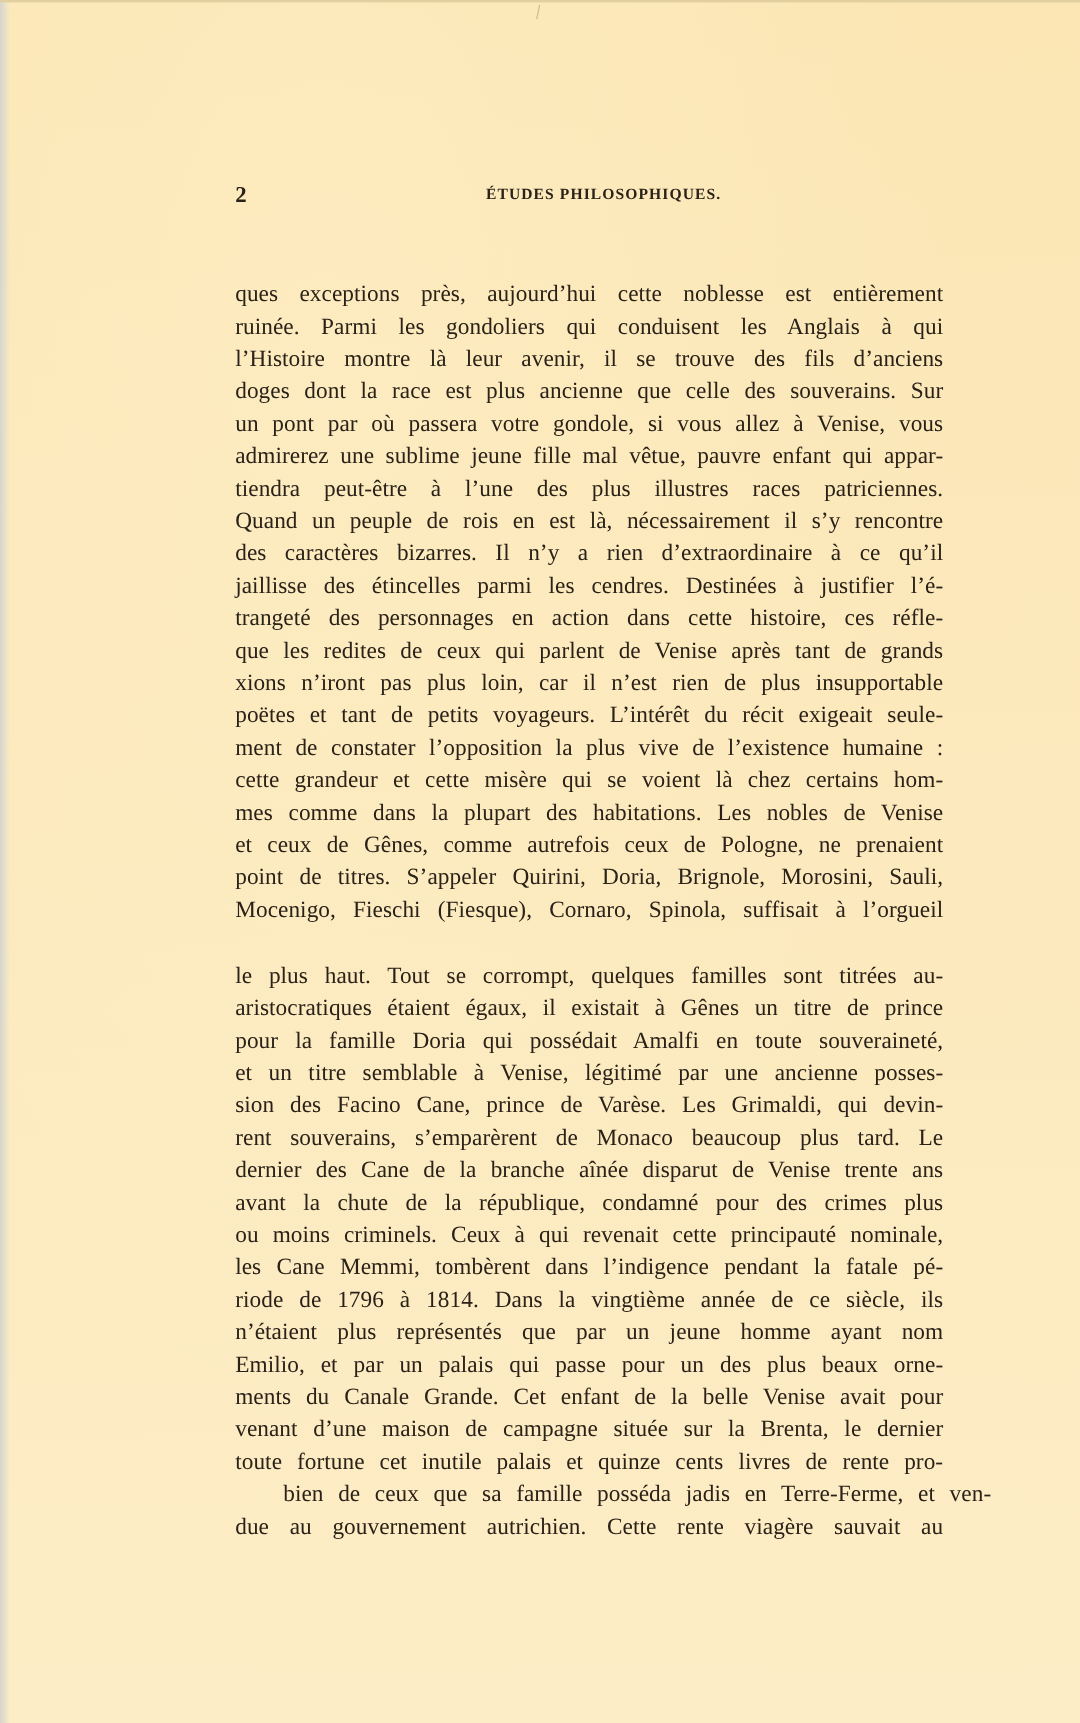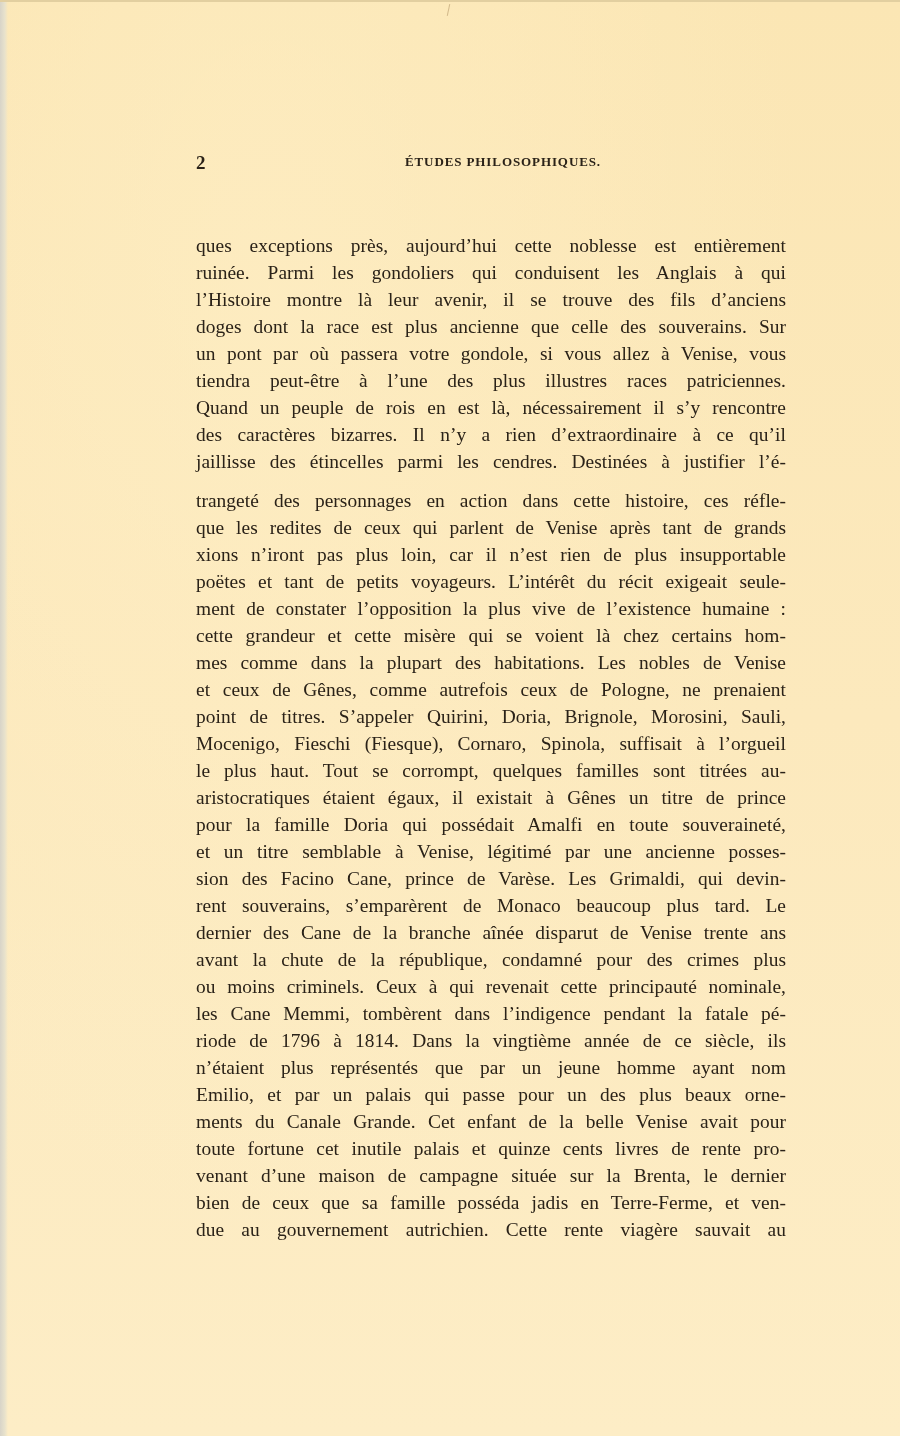--- a/index.html
+++ b/index.html
@@ -103,46 +103,47 @@
     <span class="page-number">2</span>
     <span class="running-title">ÉTUDES PHILOSOPHIQUES.</span>
   </div>
 
   <div class="body-text" id="body-text">
       <span class="line" style="white-space: nowrap; display: block; width: 590px; margin-top: 48px;">ques exceptions près, aujourd’hui cette noblesse est entièrement</span>
       <span class="line" style="white-space: nowrap; display: block; width: 590px;">ruinée. Parmi les gondoliers qui conduisent les Anglais à qui</span>
       <span class="line" style="white-space: nowrap; display: block; width: 590px;">l’Histoire montre là leur avenir, il se trouve des fils d’anciens</span>
       <span class="line" style="white-space: nowrap; display: block; width: 590px;">doges dont la race est plus ancienne que celle des souverains. Sur</span>
       <span class="line" style="white-space: nowrap; display: block; width: 590px;">un pont par où passera votre gondole, si vous allez à Venise, vous</span>
+      <span class="line" style="white-space: nowrap; display: block; width: 590px;">admirerez une sublime jeune fille mal vêtue, pauvre enfant qui appar-</span>
       <span class="line" style="white-space: nowrap; display: block; width: 590px;">tiendra peut-être à l’une des plus illustres races patriciennes.</span>
       <span class="line" style="white-space: nowrap; display: block; width: 590px;">Quand un peuple de rois en est là, nécessairement il s’y rencontre</span>
       <span class="line" style="white-space: nowrap; display: block; width: 590px;">des caractères bizarres. Il n’y a rien d’extraordinaire à ce qu’il</span>
       <span class="line" style="white-space: nowrap; display: block; width: 590px;">jaillisse des étincelles parmi les cendres. Destinées à justifier l’é-</span>
-      <span class="line" style="white-space: nowrap; display: block; width: 590px; margin-top: 12px;">trangeté des personnages en action dans cette histoire, ces réfle-</span>
+      <span class="line" style="white-space: nowrap; display: block; width: 590px;">trangeté des personnages en action dans cette histoire, ces réfle-</span>
       <span class="line" style="white-space: nowrap; display: block; width: 590px;">que les redites de ceux qui parlent de Venise après tant de grands</span>
       <span class="line" style="white-space: nowrap; display: block; width: 590px;">xions n’iront pas plus loin, car il n’est rien de plus insupportable</span>
       <span class="line" style="white-space: nowrap; display: block; width: 590px;">poëtes et tant de petits voyageurs. L’intérêt du récit exigeait seule-</span>
       <span class="line" style="white-space: nowrap; display: block; width: 590px;">ment de constater l’opposition la plus vive de l’existence humaine :</span>
       <span class="line" style="white-space: nowrap; display: block; width: 590px;">cette grandeur et cette misère qui se voient là chez certains hom-</span>
       <span class="line" style="white-space: nowrap; display: block; width: 590px;">mes comme dans la plupart des habitations. Les nobles de Venise</span>
       <span class="line" style="white-space: nowrap; display: block; width: 590px;">et ceux de Gênes, comme autrefois ceux de Pologne, ne prenaient</span>
       <span class="line" style="white-space: nowrap; display: block; width: 590px;">point de titres. S’appeler Quirini, Doria, Brignole, Morosini, Sauli,</span>
       <span class="line" style="white-space: nowrap; display: block; width: 590px;">Mocenigo, Fieschi (Fiesque), Cornaro, Spinola, suffisait à l’orgueil</span>
-      <span class="line" style="white-space: nowrap; display: block; width: 590px;">le plus haut. Tout se corrompt, quelques familles sont titrées au-</span>
+      <span class="line" style="white-space: nowrap; display: block; width: 590px; margin-top: 28px;">le plus haut. Tout se corrompt, quelques familles sont titrées au-</span>
       <span class="line" style="white-space: nowrap; display: block; width: 590px;">aristocratiques étaient égaux, il existait à Gênes un titre de prince</span>
       <span class="line" style="white-space: nowrap; display: block; width: 590px;">pour la famille Doria qui possédait Amalfi en toute souveraineté,</span>
       <span class="line" style="white-space: nowrap; display: block; width: 590px;">et un titre semblable à Venise, légitimé par une ancienne posses-</span>
       <span class="line" style="white-space: nowrap; display: block; width: 590px;">sion des Facino Cane, prince de Varèse. Les Grimaldi, qui devin-</span>
       <span class="line" style="white-space: nowrap; display: block; width: 590px;">rent souverains, s’emparèrent de Monaco beaucoup plus tard. Le</span>
       <span class="line" style="white-space: nowrap; display: block; width: 590px; font-family: Liberation Serif, serif;">dernier des Cane de la branche aînée disparut de Venise trente ans</span>
       <span class="line" style="white-space: nowrap; display: block; width: 590px;">avant la chute de la république, condamné pour des crimes plus</span>
       <span class="line" style="white-space: nowrap; display: block; width: 590px;">ou moins criminels. Ceux à qui revenait cette principauté nominale,</span>
       <span class="line" style="white-space: nowrap; display: block; width: 590px;">les Cane Memmi, tombèrent dans l’indigence pendant la fatale pé-</span>
       <span class="line" style="white-space: nowrap; display: block; width: 590px;">riode de 1796 à 1814. Dans la vingtième année de ce siècle, ils</span>
       <span class="line" style="white-space: nowrap; display: block; width: 590px;">n’étaient plus représentés que par un jeune homme ayant nom</span>
       <span class="line" style="white-space: nowrap; display: block; width: 590px;">Emilio, et par un palais qui passe pour un des plus beaux orne-</span>
       <span class="line" style="white-space: nowrap; display: block; width: 590px;">ments du Canale Grande. Cet enfant de la belle Venise avait pour</span>
+      <span class="line" style="white-space: nowrap; display: block; width: 590px;">venant d’une maison de campagne située sur la Brenta, le dernier</span>
       <span class="line" style="white-space: nowrap; display: block; width: 590px;">toute fortune cet inutile palais et quinze cents livres de rente pro-</span>
-      <span class="line" style="white-space: nowrap; display: block; width: 590px;">venant d’une maison de campagne située sur la Brenta, le dernier</span>
-      <span class="line" style="white-space: nowrap; display: block; width: 590px;">bien de ceux que sa famille posséda jadis en Terre-Ferme, et ven-</span>
+      <span class="line" style="white-space: nowrap; display: block; width: 590px; margin-left: 40px;">bien de ceux que sa famille posséda jadis en Terre-Ferme, et ven-</span>
       <span class="line last" style="white-space: nowrap; display: block; width: 590px;">due au gouvernement autrichien. Cette rente viagère sauvait au</span>
     </div>
 </div>
 
 </body></html>

